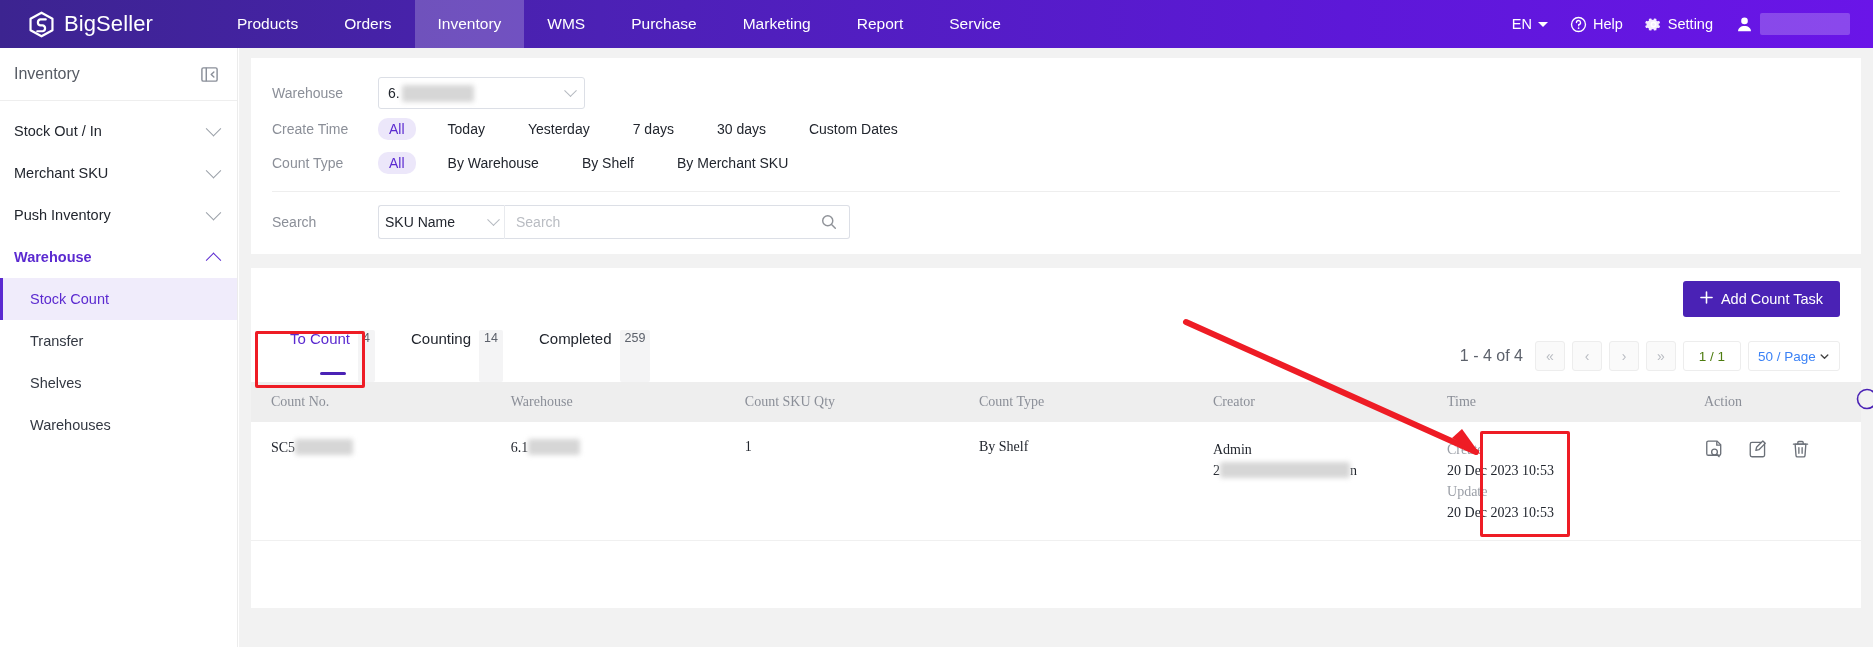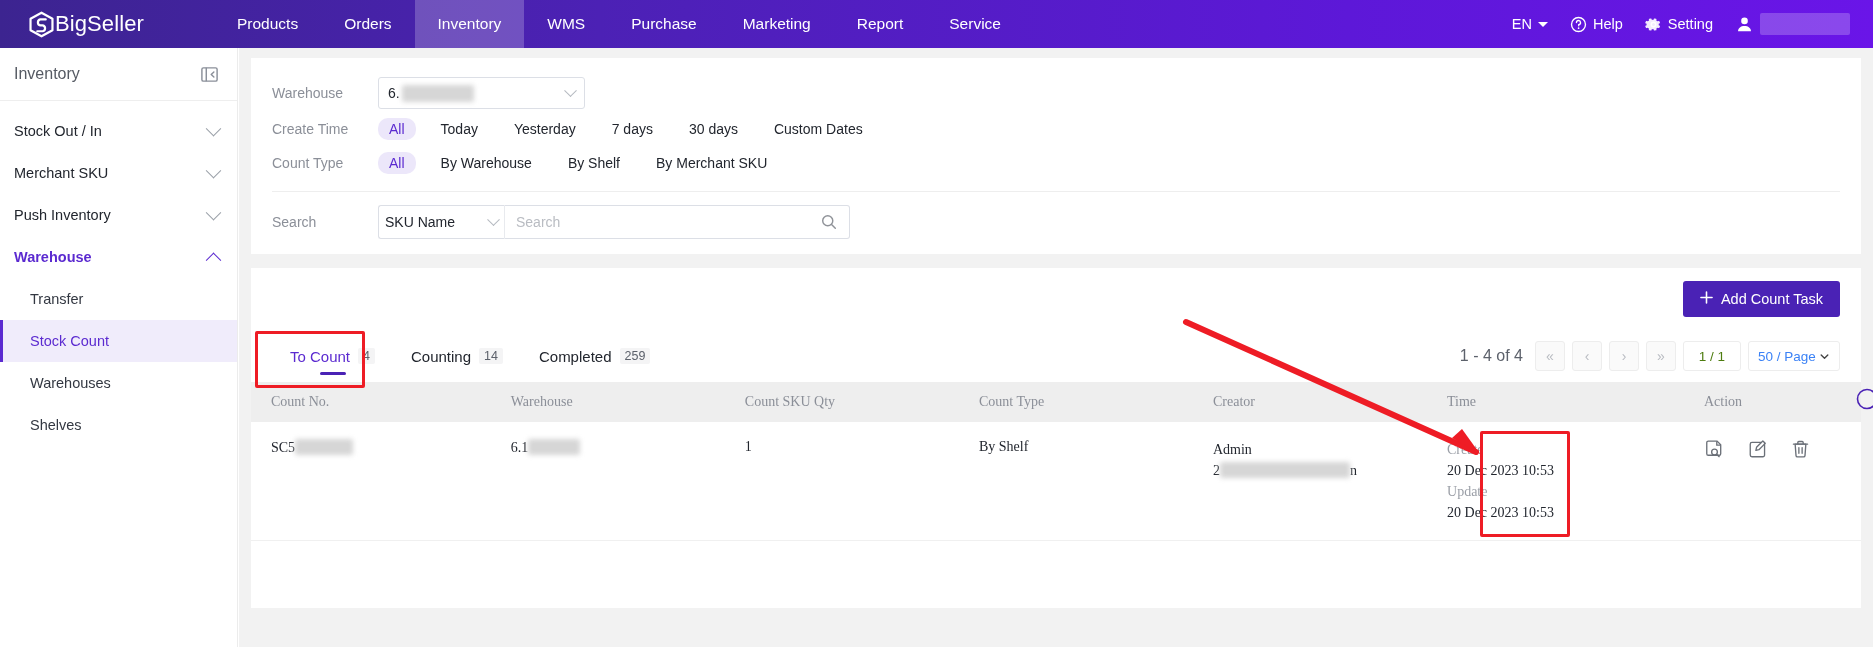--- a/index.html
+++ b/index.html
@@ -10,21 +10,21 @@
     overflow: hidden;
   }
   .app { position: relative; width: 1873px; height: 647px; }
 
   
   .topnav {
     position: absolute; left: 0; top: 0; width: 1873px; height: 48px;
     background: linear-gradient(90deg,#3c2490 0%,#4c21b5 32%,#5d18d8 72%,#6a15e8 100%);
     display: flex; align-items: center;
   }
-  .brand { display: flex; align-items: center; padding-left: 28px; width: 214px; }
+  .brand { display: flex; align-items: center; gap: 9px; padding-left: 28px; width: 214px; }
   .brand-mark { width: 27px; height: 27px; flex: none; }
   .brand-text { color: #fff; font-size: 22px; letter-spacing: .1px; }
   .nav-items { display: flex; align-items: stretch; height: 48px; }
   .nav-item {
     display: flex; align-items: center; padding: 0 23px; height: 48px;
     color: #ffffff; font-size: 15.5px; white-space: nowrap; cursor: pointer;
   }
   .nav-item.active { background: rgba(255,255,255,.22); }
   .nav-right { margin-left: auto; display: flex; align-items: center; gap: 0; padding-right: 12px; }
   .nav-right .ritem {
@@ -75,21 +75,21 @@
   .select-box {
     width: 207px; height: 32px; border: 1px solid #dcdfe6; border-radius: 3px;
     display: flex; align-items: center; padding: 0 9px; font-size: 14px; color: #22262e;
     background: #fff; cursor: pointer;
   }
   .select-box .val { flex: 1; display: flex; align-items: center; gap: 2px; }
   .wh-redact { width: 72px; height: 17px; background: #d6d6d6; border-radius: 2px; filter: blur(2.4px); }
   .sel-caret { width: 9px; height: 9px; border-right: 1.5px solid #b6bac1; border-bottom: 1.5px solid #b6bac1; transform: rotate(45deg) translate(-2px,-2px); flex:none; }
   .chips { display: flex; align-items: center; gap: 0; }
   .chip {
-    font-size: 14px; color: #22262e; padding: 3px 11px; margin-right: 14px;
+    font-size: 14px; color: #22262e; padding: 3px 11px; margin-right: 21px;
     border-radius: 10px; cursor: pointer; white-space: nowrap;
   }
   .chip.active { background: #ece7fa; color: #5b2ad0; }
   .divider { height: 1px; background: #eeeeee; margin: 11px 21px 10px 21px; }
   .search-group { display: flex; align-items: stretch; height: 34px; }
   .search-type {
     width: 127px; border: 1px solid #dcdfe6; border-right: 1px solid #e8eaee; border-radius: 3px 0 0 3px;
     display: flex; align-items: center; justify-content: space-between; padding: 0 6px;
     font-size: 14px; color: #22262e; background: #fff; cursor: pointer;
   }
@@ -108,21 +108,21 @@
   .content-panel { margin: 14px 12px 0 12px; position: relative; height: 340px; }
   .toolbar-row { height: 62px; display: flex; align-items: center; justify-content: flex-end; padding: 0 21px; }
   .btn-primary {
     background: #4a22b5; color: #fff; border: none; border-radius: 3px;
     height: 36px; padding: 0 17px; font-size: 14.5px; display: flex; align-items: center; gap: 8px;
     font-family: "Liberation Sans", sans-serif; cursor: pointer;
   }
   .tabs-row { display: flex; align-items: center; padding: 0 21px; height: 52px; position: relative; }
   .tabs { display: flex; align-items: flex-end; gap: 0; height: 52px; }
   .tab {
-    display: flex; align-items: center; gap: 8px; height: 52px; padding: 0 18px;
+    display: flex; gap: 8px; height: 52px; padding: 0 18px;
     font-size: 15px; color: #22262e; cursor: pointer; position: relative;
   }
   .tab.active { color: #5b2ad0; }
   .tab.active:after {
     content: ""; position: absolute; left: 50%; transform: translateX(-50%);
     bottom: 7px; width: 26px; height: 3px; background: #4a22b5; border-radius: 2px;
   }
   .tab-badge { font-size: 12.5px; color: #5c616b; background: #f4f4f5; border-radius: 2px; padding: 1px 5px; }
   .pager { margin-left: auto; display: flex; align-items: center; gap: 7px; }
   .pager-total { font-size: 16px; color: #5c616b; margin-right: 5px; }
@@ -240,31 +240,31 @@
       </div>
       <div class="side-group">
         <span>Push Inventory</span>
         <span class="chev"></span>
       </div>
       <div class="side-group open">
         <span>Warehouse</span>
         <span class="chev up"></span>
       </div>
 
+      <div class="side-sub active">
+        <span>Stock Count</span>
+      </div>
       <div class="side-sub">
         <span>Transfer</span>
       </div>
-      <div class="side-sub active">
-        <span>Stock Count</span>
+      <div class="side-sub">
+        <span>Shelves</span>
       </div>
       <div class="side-sub">
         <span>Warehouses</span>
-      </div>
-      <div class="side-sub">
-        <span>Shelves</span>
       </div>
     </div>
   </div>
 
   <div class="main">
 
     <div class="panel filter-panel">
 
       <div class="frow">
         <div class="flabel">Warehouse</div>

